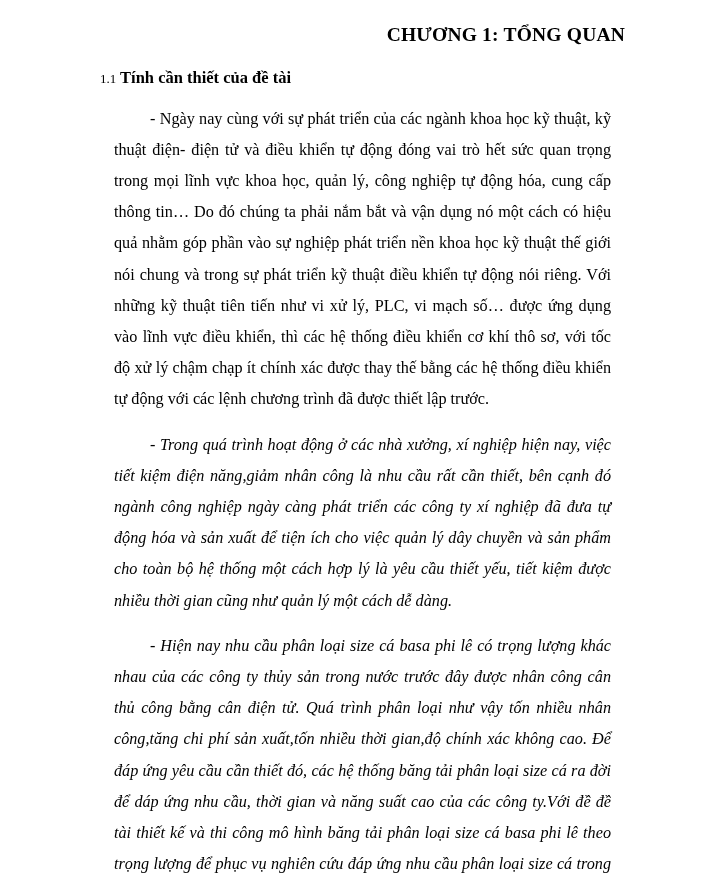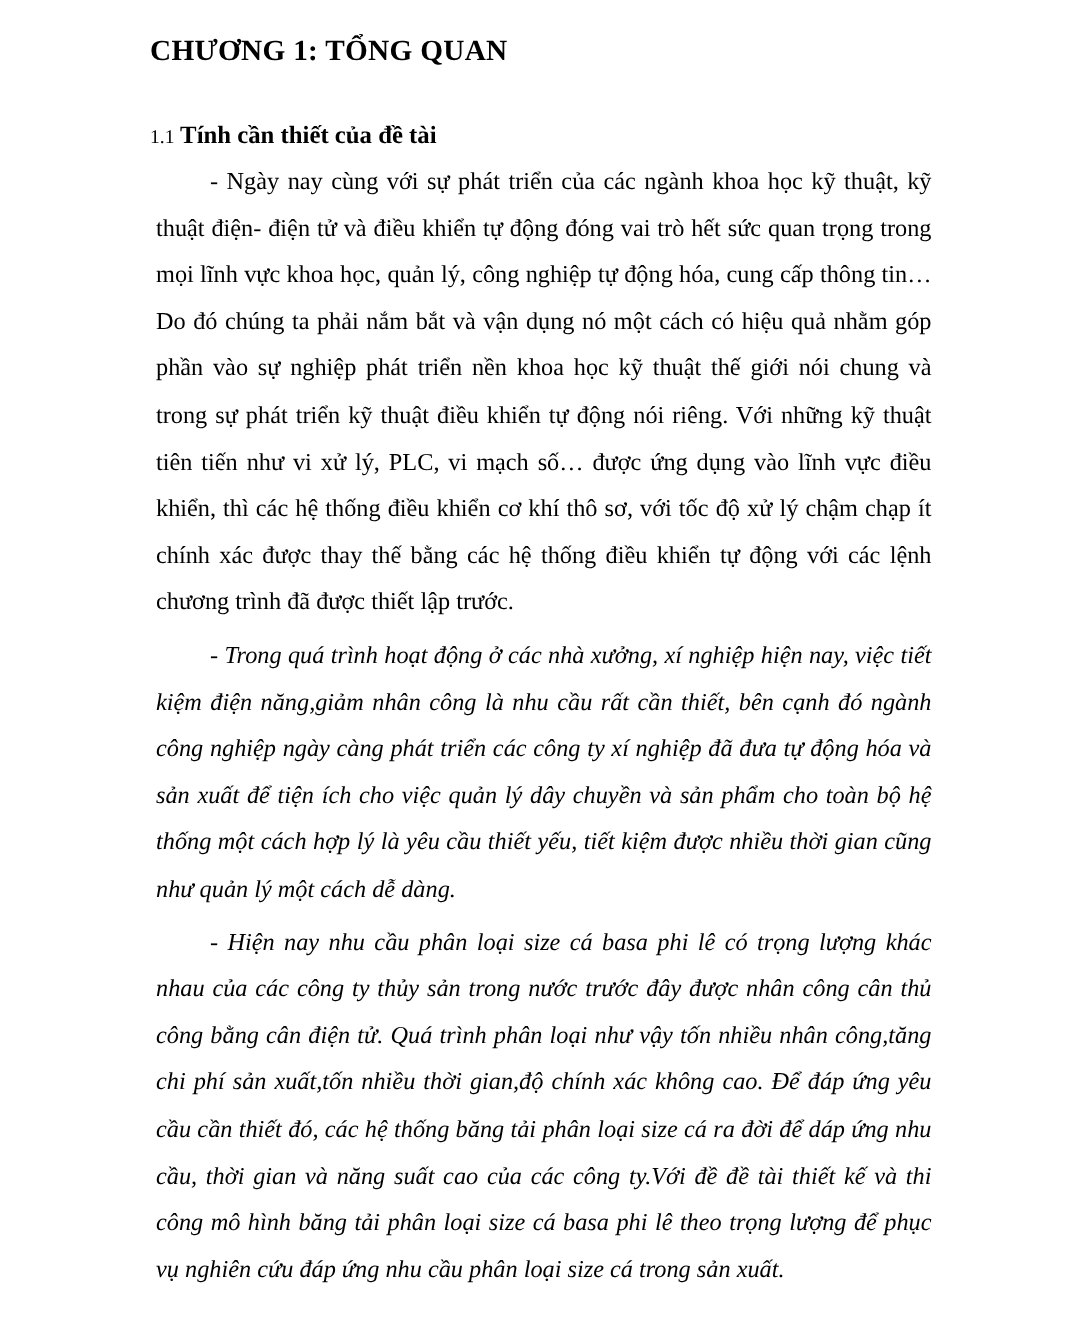--- a/index.html
+++ b/index.html
@@ -16,21 +16,21 @@
   }
   .page {
     position: relative;
     width: 721px;
     height: 885px;
     background: #ffffff;
     box-sizing: border-box;
     padding: 18px 96px 0 100px;
   }
   .doc-title {
-    text-align: left;
+    text-align: right;
     font-size: 19.5px;
     font-weight: bold;
     letter-spacing: 0.2px;
     margin: 0 0 0 0;
     padding-top: 4px;
     line-height: 1.3;
   }
   .heading {
     font-size: 16.5px;
     font-weight: bold;
@@ -39,29 +39,29 @@
     text-align: left;
   }
   .heading .num-small {
     font-size: 13px;
     font-weight: normal;
   }
   .heading .num-full {
     font-size: 16.5px;
     font-weight: bold;
   }
-  .heading-1-1 { margin-top: 32px; }
+  .heading-1-1 { margin-top: 20px; }
   .heading-1-2 { margin-top: 26px; }
 
   p.body-par {
     font-size: 16.2px;
     line-height: 31.2px;
     text-align: justify;
     text-justify: inter-word;
-    margin: 4px;
+    margin: 14px;
     text-indent: 36px;
     hyphens: none;
   }
   .par-first { margin-top: 21px; }
   .par-gap { margin-top: 14px; font-style: italic; }
 </style>
 </head>
 <body>
 
 <div class="page">

